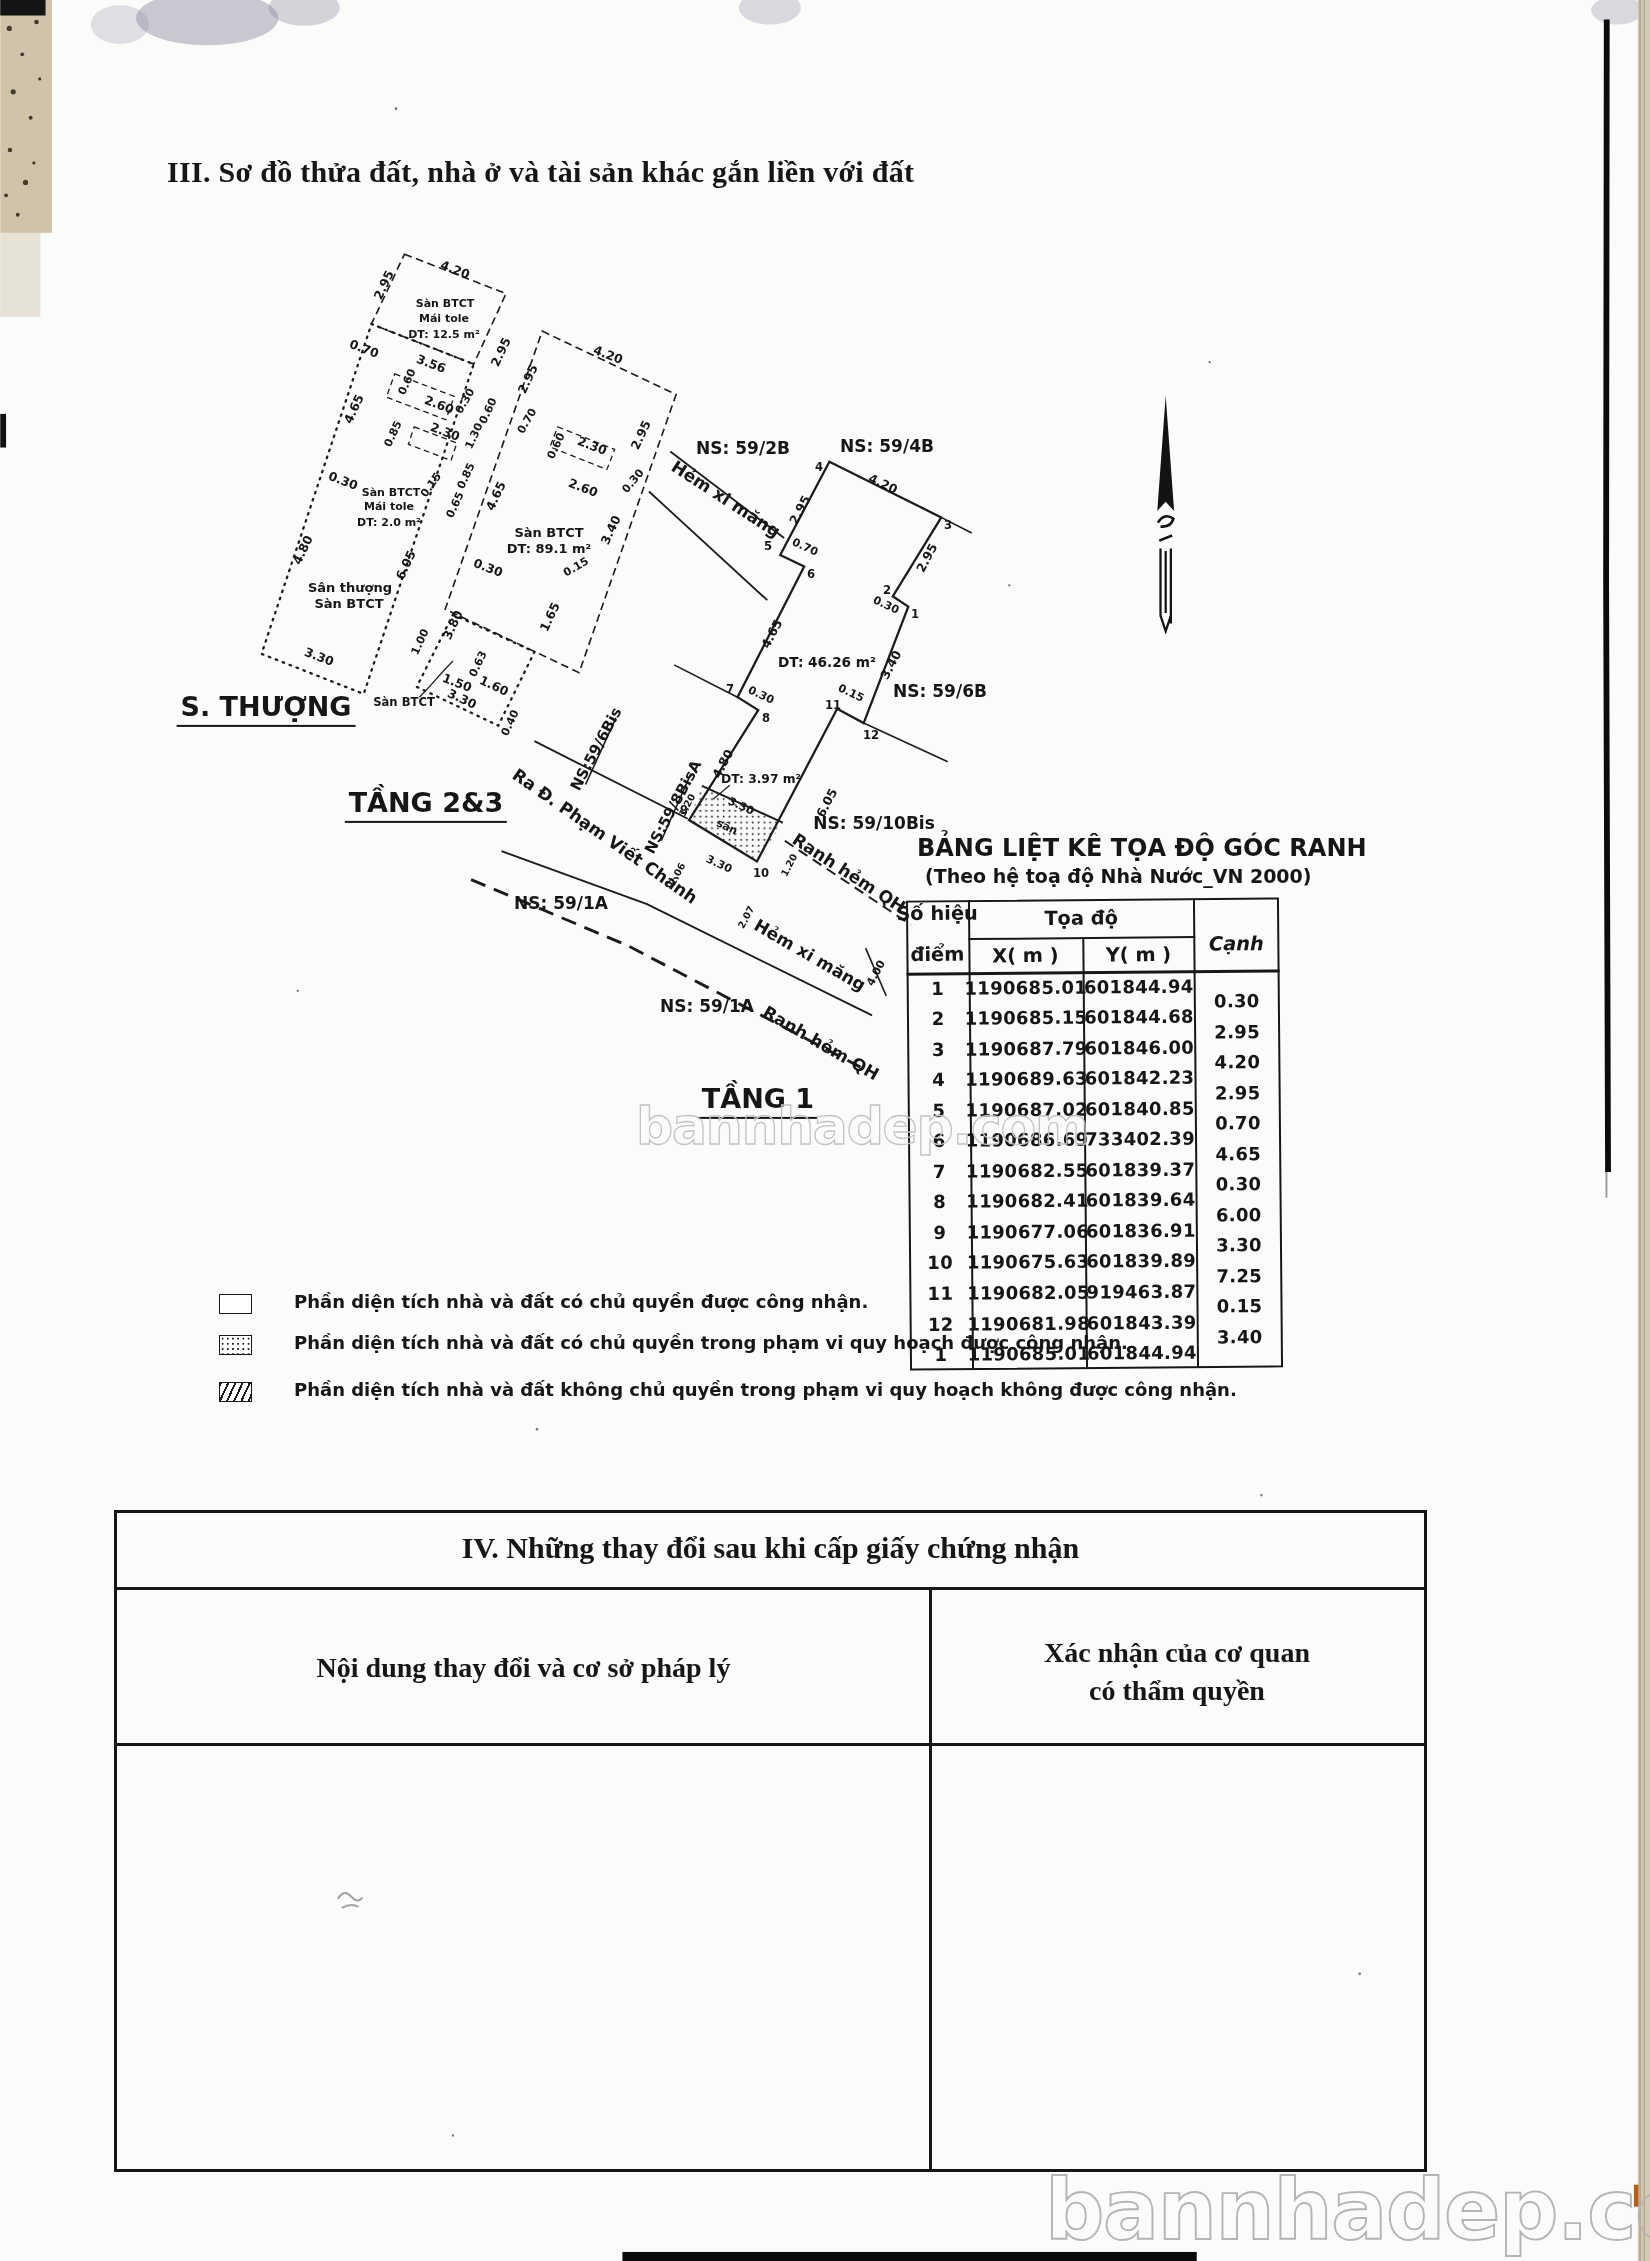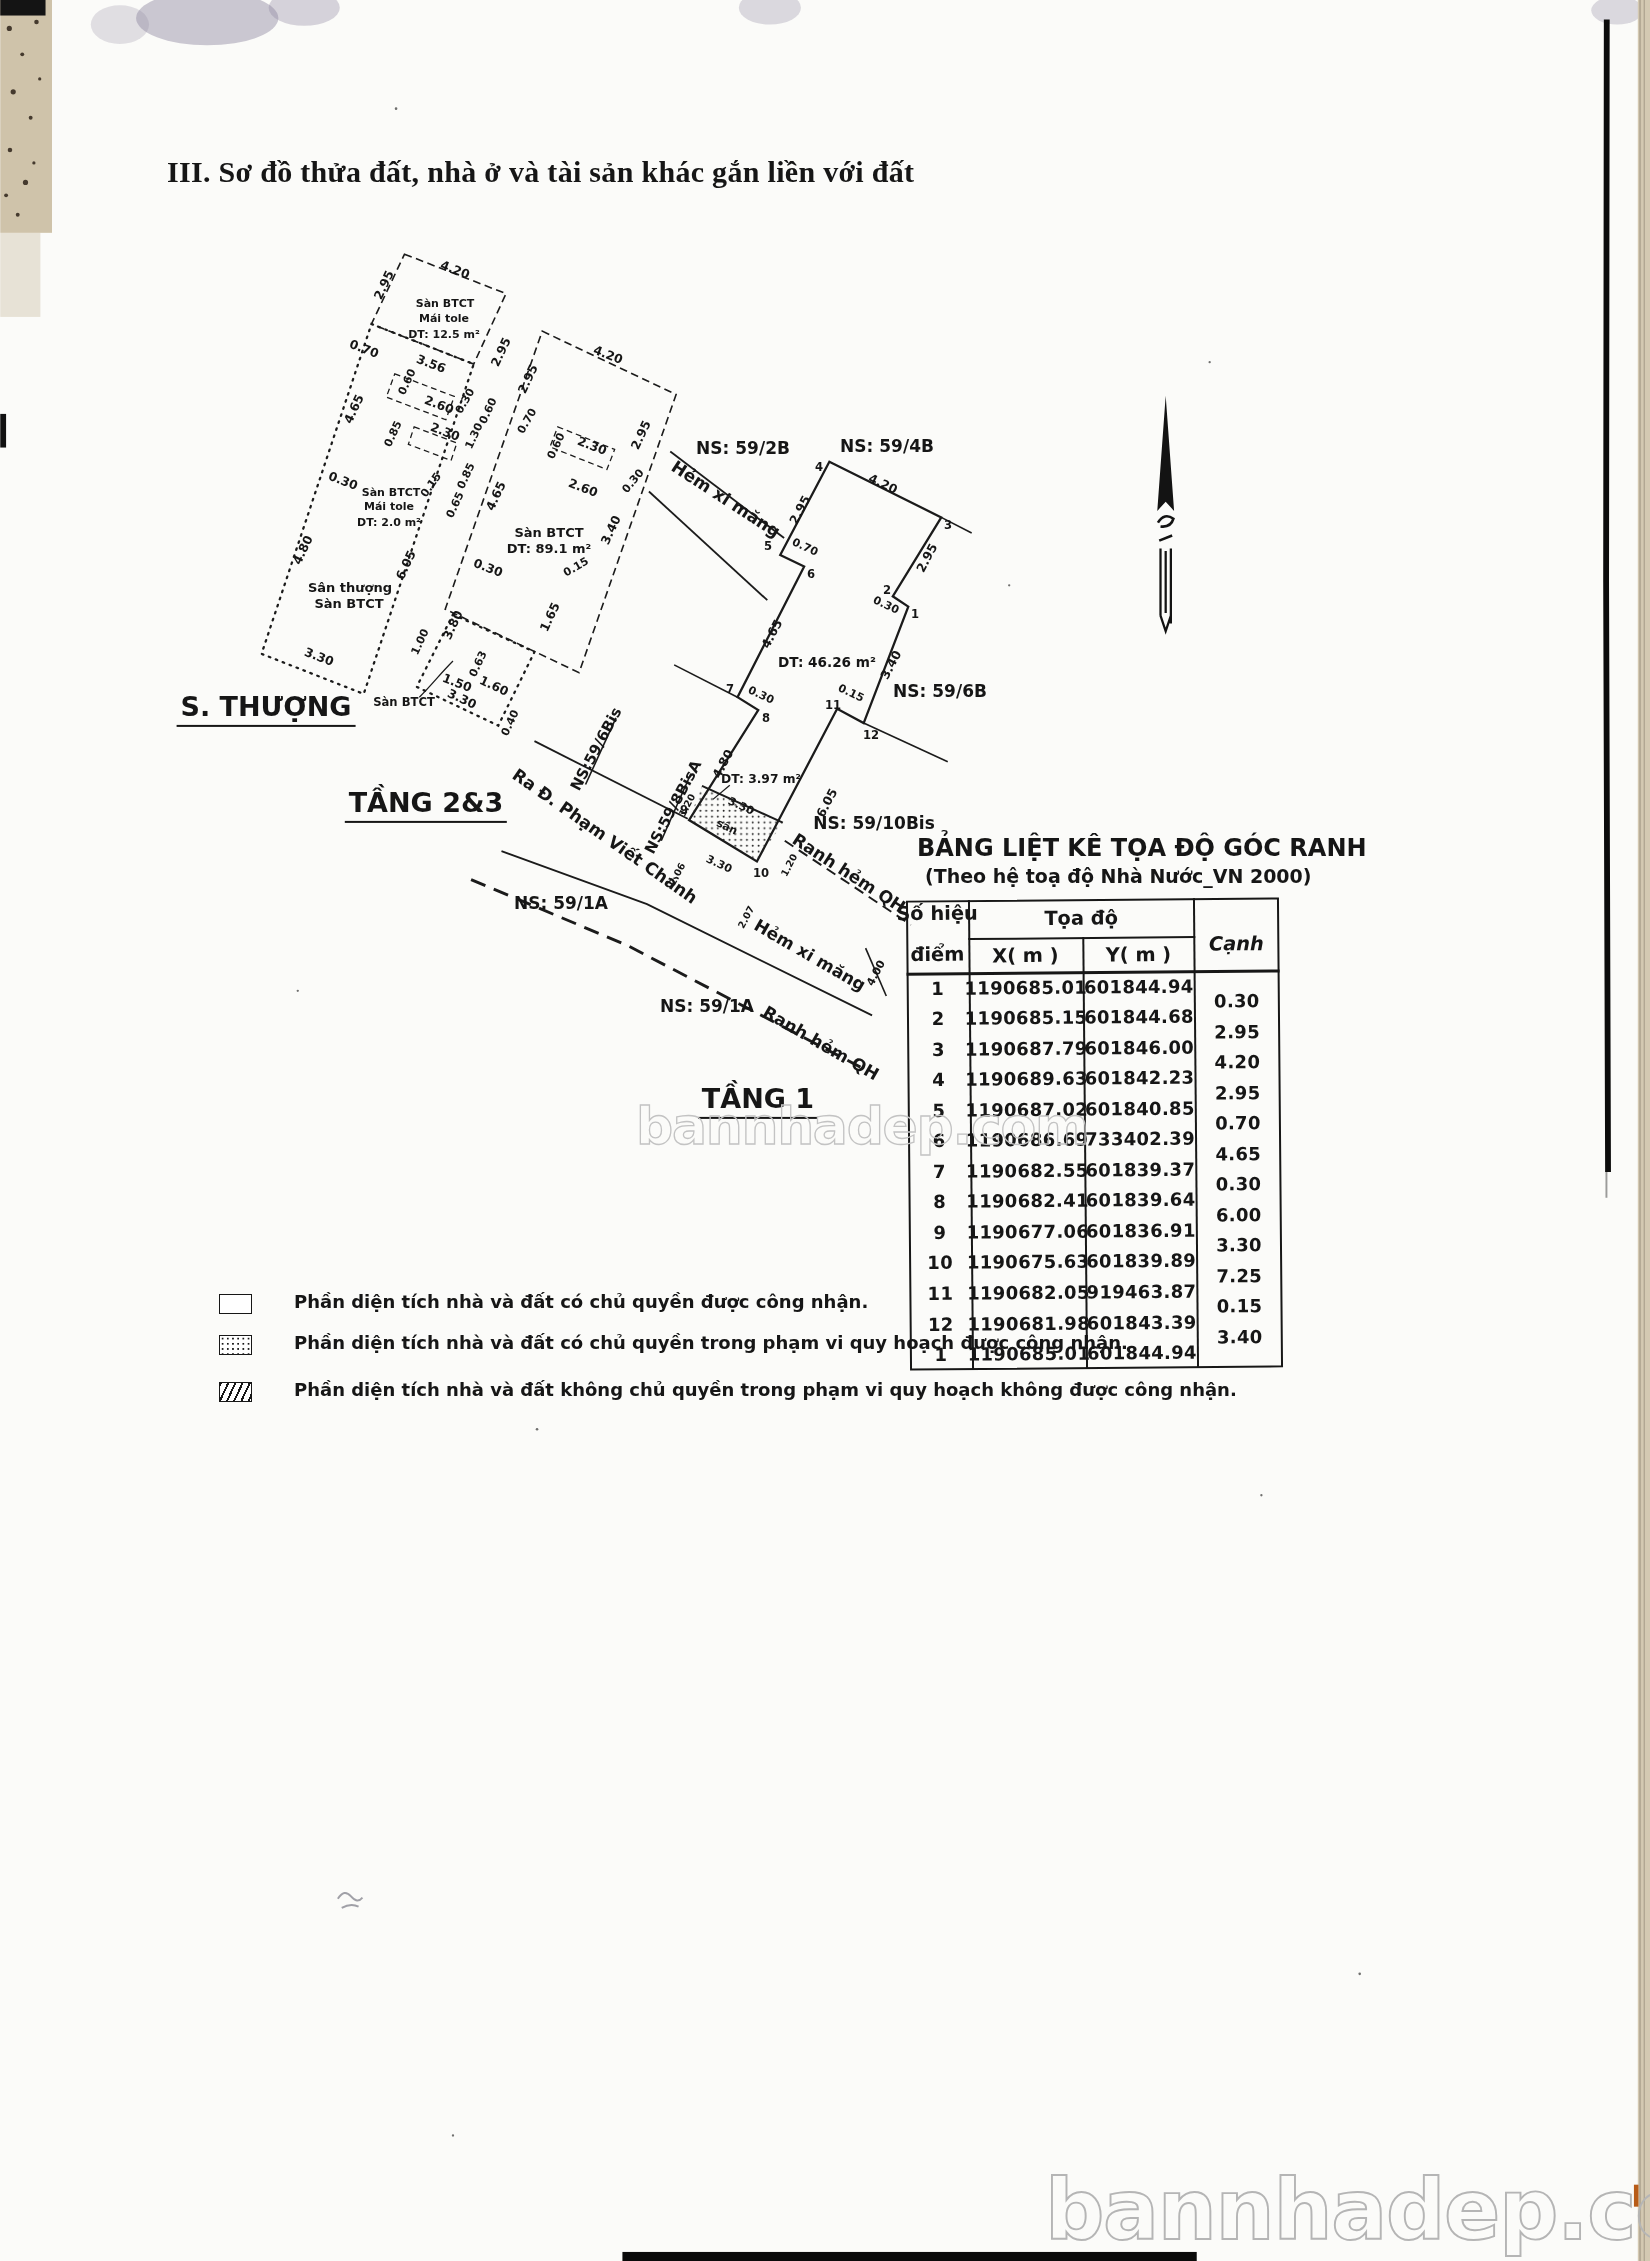--- a/index.html
+++ b/index.html
@@ -317,18 +317,29 @@
   </div>
   <div class="lg-row" style="left:219px;top:1335px;">
     <span class="lg-sw dot"></span>
     <span class="lg-tx">Phần diện tích nhà và đất có chủ quyền trong phạm vi quy hoạch được công nhận.</span>
   </div>
   <div class="lg-row" style="left:219px;top:1382px;">
     <span class="lg-sw hatch"></span>
     <span class="lg-tx">Phần diện tích nhà và đất không chủ quyền trong phạm vi quy hoạch không được công nhận.</span>
   </div>
 
+  <div id="sec4">
+    <div class="t">IV. Những thay đổi sau khi cấp giấy chứng nhận</div>
+    <div class="ln" style="left:0;top:74px;width:1307px;height:3.2px;"></div>
+    <div class="ln" style="left:0;top:230px;width:1307px;height:3.2px;"></div>
+    <div class="ln" style="left:812px;top:74px;width:2.6px;height:582px;"></div>
+    <div class="hl">Nội dung thay đổi và cơ sở pháp lý</div>
+    <div class="hr">
+      <div>Xác nhận của cơ quan</div>
+      <div>có thẩm quyền</div>
+    </div>
+  </div>
 
   <div class="wm" id="wm-mid">bannhadep.com</div>
   <div class="wm" id="wm-bot">bannhadep.com</div>
 
 </div>
 
 
 </body></html>

